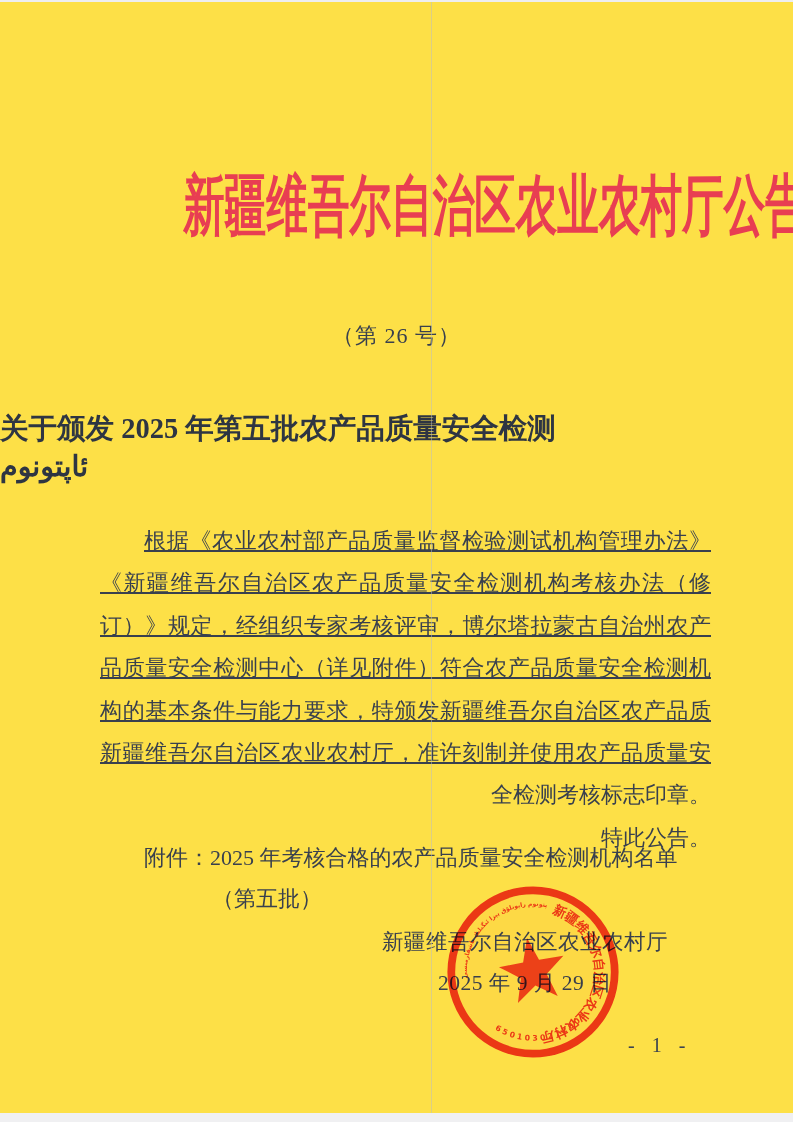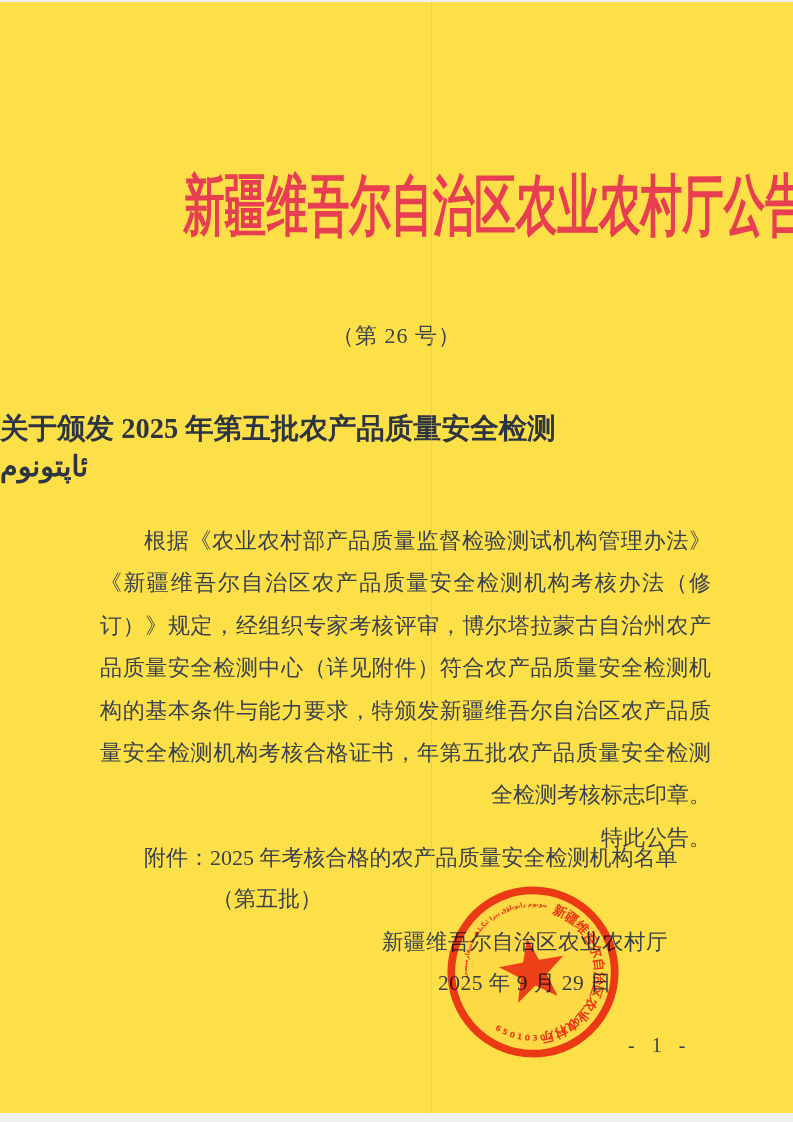--- a/index.html
+++ b/index.html
@@ -35,21 +35,21 @@
 
   .doc-number{position:absolute;top:321px;left:0;right:0;text-align:center;font-size:22px;letter-spacing:1px;z-index:5;}
 
   .notice-title{
     position:absolute;top:410px;left:0;right:0;text-align:left;
     font-size:28.5px;font-weight:700;line-height:38px;color:#2e3542;z-index:5;
   }
 
   .body-block{position:absolute;top:520px;left:100px;width:611px;font-size:22px;line-height:42.4px;z-index:5;}
   .body-block .line{min-height:42.4px;text-align:right;}
-  .body-block .fill{text-align:justify;text-align-last:justify;text-justify:inter-character;}
+  .body-block .fill{text-align:justify;text-align-last:justify;text-justify:inter-character;text-decoration:underline;}
   .body-block .indent{text-indent:44px;}
 
   .attachment{position:absolute;top:797px;left:100px;width:611px;font-size:22px;line-height:41px;z-index:5;}
   .attachment .a1{padding-left:44px;margin-top:40px;}
   .attachment .a2{padding-left:112px;}
 
   .signature{position:absolute;top:927px;left:362px;width:326px;text-align:center;z-index:5;}
   .signature .org{font-size:21.5px;letter-spacing:.5px;}
   .signature .date{font-size:21.5px;margin-top:12px;letter-spacing:.5px;}
 
@@ -90,21 +90,21 @@
     <div>关于颁发 2025 年第五批农产品质量安全检测</div>
     <div>ئاپتونوم</div>
   </div>
 
   <div class="body-block">
     <div class="line fill indent">根据《农业农村部产品质量监督检验测试机构管理办法》</div>
     <div class="line fill">《新疆维吾尔自治区农产品质量安全检测机构考核办法（修</div>
     <div class="line fill">订）》规定，经组织专家考核评审，博尔塔拉蒙古自治州农产</div>
     <div class="line fill">品质量安全检测中心（详见附件）符合农产品质量安全检测机</div>
     <div class="line fill">构的基本条件与能力要求，特颁发新疆维吾尔自治区农产品质</div>
-    <div class="line fill">量安全检测机构考核合格证书，年第五批农产品质量安全检测</div>
+    <div class="line fill">新疆维吾尔自治区农业农村厅，准许刻制并使用农产品质量安</div>
     <div class="line">全检测考核标志印章。</div>
     <div class="line indent">特此公告。</div>
   </div>
 
   <div class="attachment">
     <div class="a1">附件：2025 年考核合格的农产品质量安全检测机构名单</div>
     <div class="a2">（第五批）</div>
   </div>
 
   <div class="signature">

